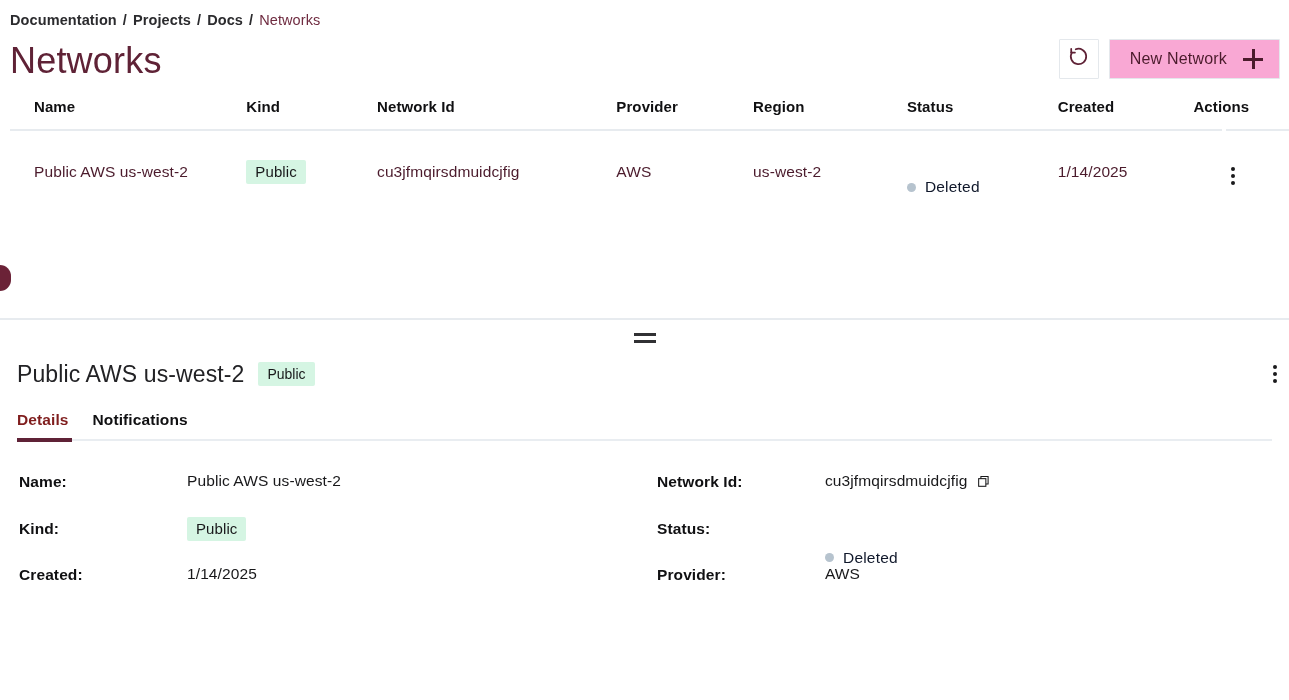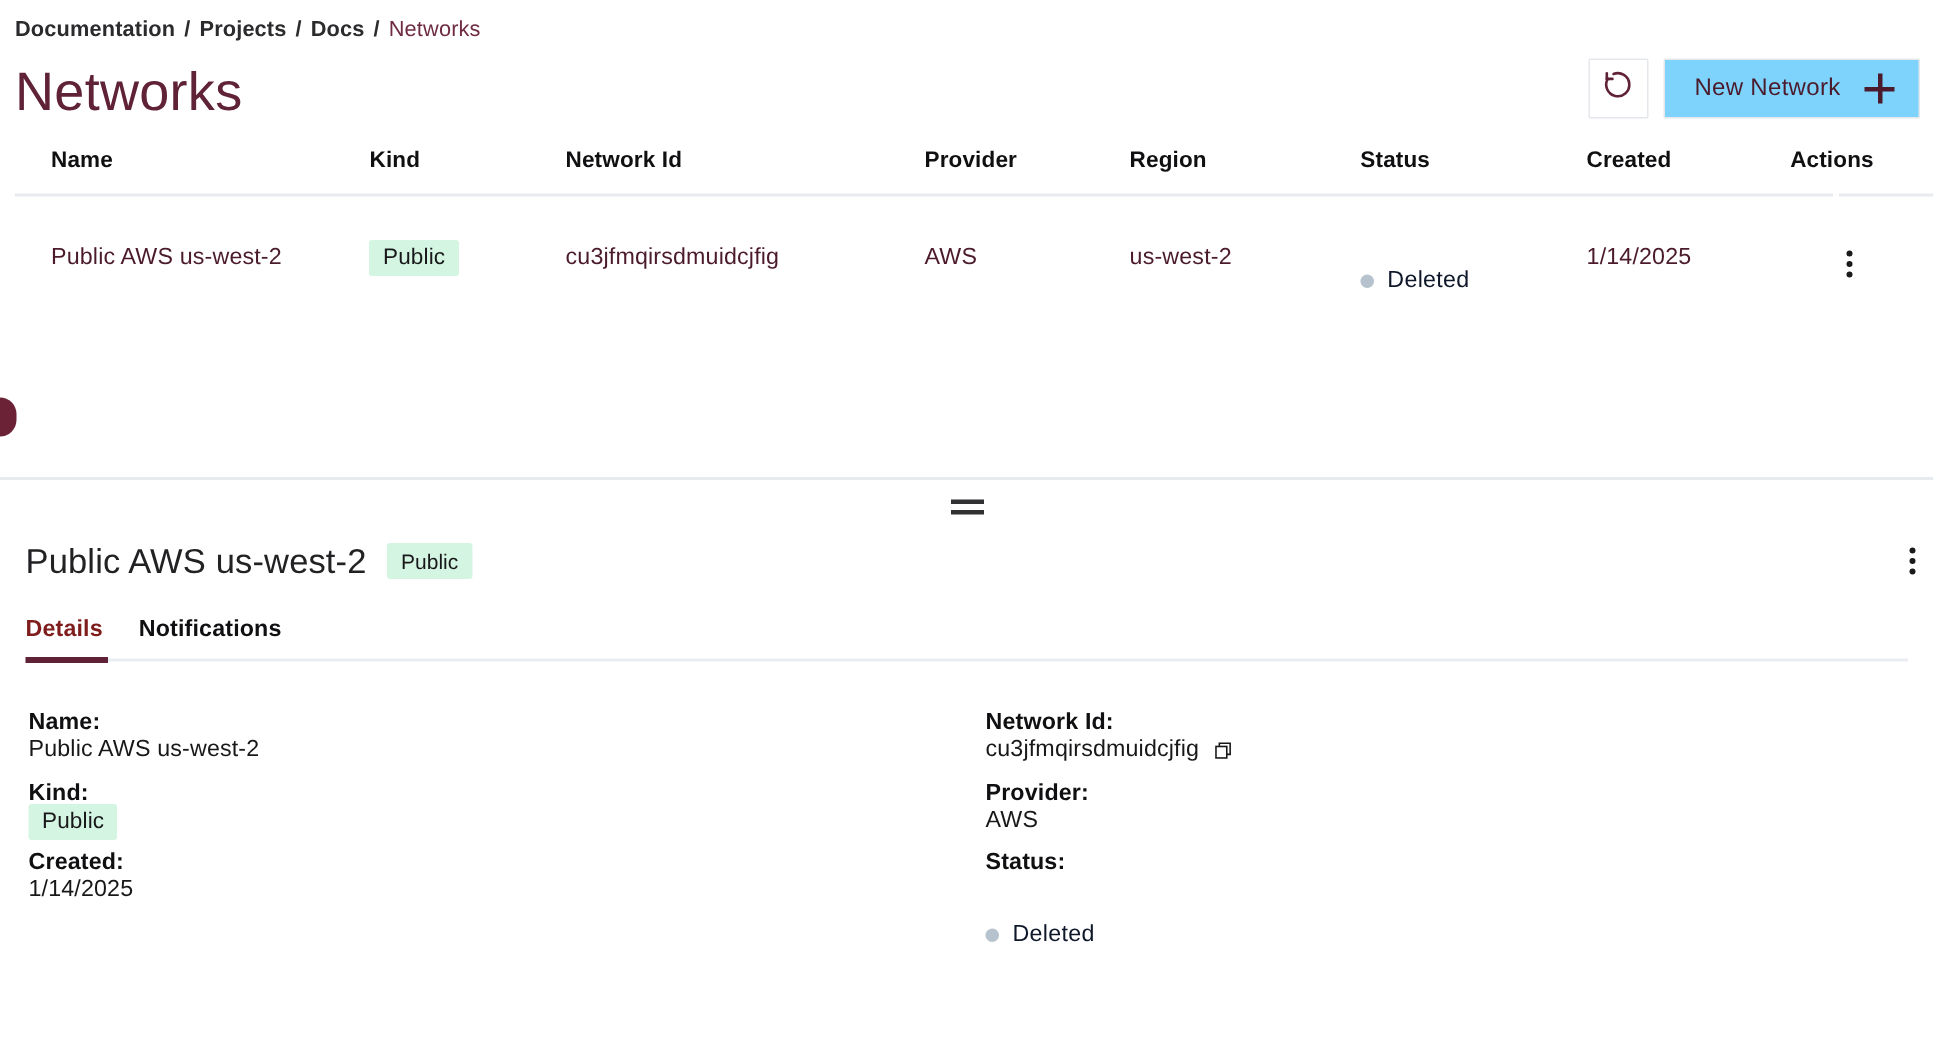--- a/index.html
+++ b/index.html
@@ -44,21 +44,21 @@
     width: 40px; height: 40px;
     border: 1px solid #e4e8ec;
     background: #fff;
     display: flex; align-items: center; justify-content: center;
     cursor: pointer;
     border-radius: 1px;
   }
   .new-btn {
     height: 40px;
     border: 1px solid #e4e8ec;
-    background: #7dd3fc;
+    background: #f9a8d4;
     display: flex; align-items: center; gap: 16px;
     padding: 0 16px 0 20px;
     font-size: 16px;
     color: #4b1b2c;
     cursor: pointer;
     border-radius: 1px;
     letter-spacing: .2px;
   }
   .plus {
     position: relative; width: 20px; height: 20px; display: inline-block;
@@ -192,21 +192,21 @@
     position: absolute; left: 0; top: -1px;
     width: 55px; height: 4px; background: #5f2236;
   }
 
   .fields {
     display: grid;
     grid-template-columns: 638px 1fr;
     padding: 31px 0 0 19px;
     row-gap: 0;
   }
-  .field { display: flex; align-items: flex-start; height: 46.5px; flex-direction: column; }
+  .field { display: flex; align-items: flex-start; height: 46.5px; }
   .f-label {
     width: 168px; flex: none;
     font-size: 15.5px; font-weight: 700; color: #101012;
     letter-spacing: .1px; padding-top: 1px;
   }
   .f-value {
     font-size: 15.5px; color: #18181a;
     display: flex; align-items: center; gap: 10px;
     letter-spacing: .1px;
   }
@@ -344,26 +344,26 @@
         <span>cu3jfmqirsdmuidcjfig</span>
         <span class="copy-icon">
           <svg width="15" height="15" viewBox="0 0 20 20" fill="none" stroke="#18181a" stroke-width="1.4">
             <rect x="2.2" y="6.2" width="9.6" height="10.2"></rect>
             <path d="M5.2 6.2 V3.4 H14.8 V13.2 H11.8"></path>
           </svg>
         </span>
       </span>
     </div>
     <div class="field">
-      <span class="f-label">Provider:</span>
-      <span class="f-value">AWS</span>
-    </div>
-    <div class="field">
       <span class="f-label">Status:</span>
       <span class="f-value">
         <span class="status">
           <span class="dot"></span>
           <span>Deleted</span>
         </span>
       </span>
     </div>
+    <div class="field">
+      <span class="f-label">Provider:</span>
+      <span class="f-value">AWS</span>
+    </div>
   </div>
 </div>
 
 </body></html>

